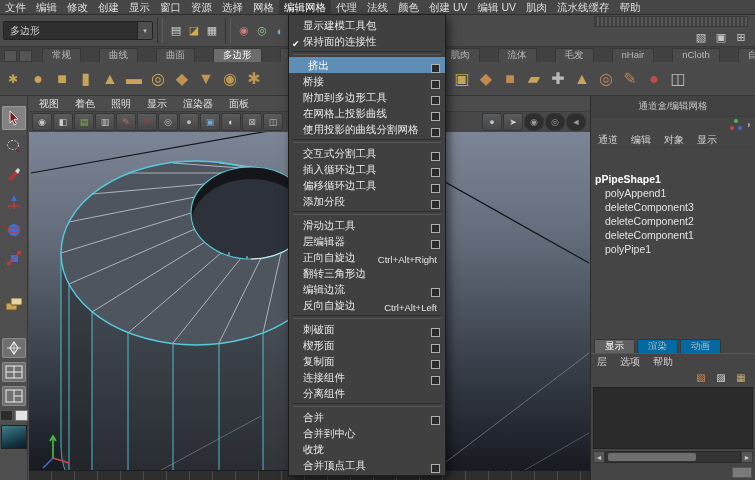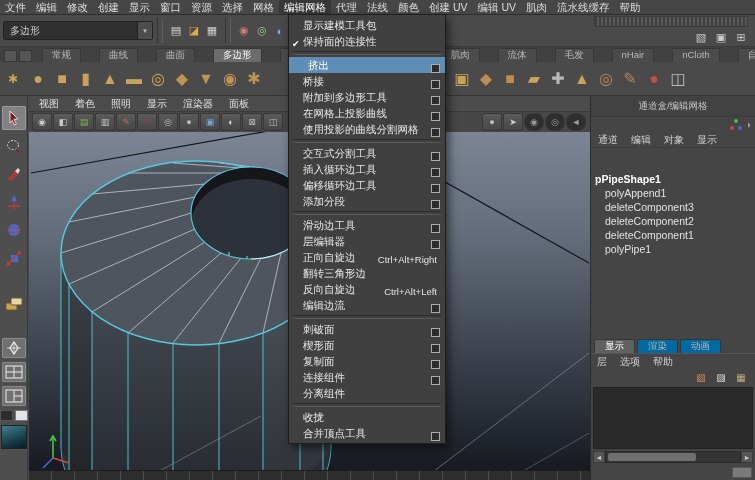--- a/index.html
+++ b/index.html
@@ -578,34 +578,34 @@
         <span class="mi-hotkey">Ctrl+Alt+Right</span>
 
       </div>
 
       <div class="menu-item">
         <span class="check">✔</span>
         <span class="mi-label">翻转三角形边</span>
 
       </div>
 
+      <div class="menu-item option-box">
+        <span class="check">✔</span>
+        <span class="mi-label">编辑边流</span>
+
+        <span class="opt"></span>
+      </div>
+
       <div class="menu-item">
         <span class="check">✔</span>
         <span class="mi-label">反向自旋边</span>
         <span class="mi-hotkey">Ctrl+Alt+Left</span>
 
       </div>
 
-      <div class="menu-item option-box">
-        <span class="check">✔</span>
-        <span class="mi-label">编辑边流</span>
-
-        <span class="opt"></span>
-      </div>
-
       <div class="menu-item separator">
         
         
         
         
       </div>
 
       <div class="menu-item option-box">
         <span class="check">✔</span>
         <span class="mi-label">刺破面</span>
@@ -640,24 +640,35 @@
 
       </div>
 
       <div class="menu-item separator">
         
         
         
         
       </div>
 
-
+      <div class="menu-item option-box">
+        <span class="check">✔</span>
+        <span class="mi-label">合并</span>
+
+        <span class="opt"></span>
+      </div>
 
       <div class="menu-item">
         <span class="check">✔</span>
+        <span class="mi-label">合并到中心</span>
+
+      </div>
+
+      <div class="menu-item">
+        <span class="check">✔</span>
         <span class="mi-label">收拢</span>
 
       </div>
 
       <div class="menu-item option-box">
         <span class="check">✔</span>
         <span class="mi-label">合并顶点工具</span>
 
         <span class="opt"></span>
       </div>

